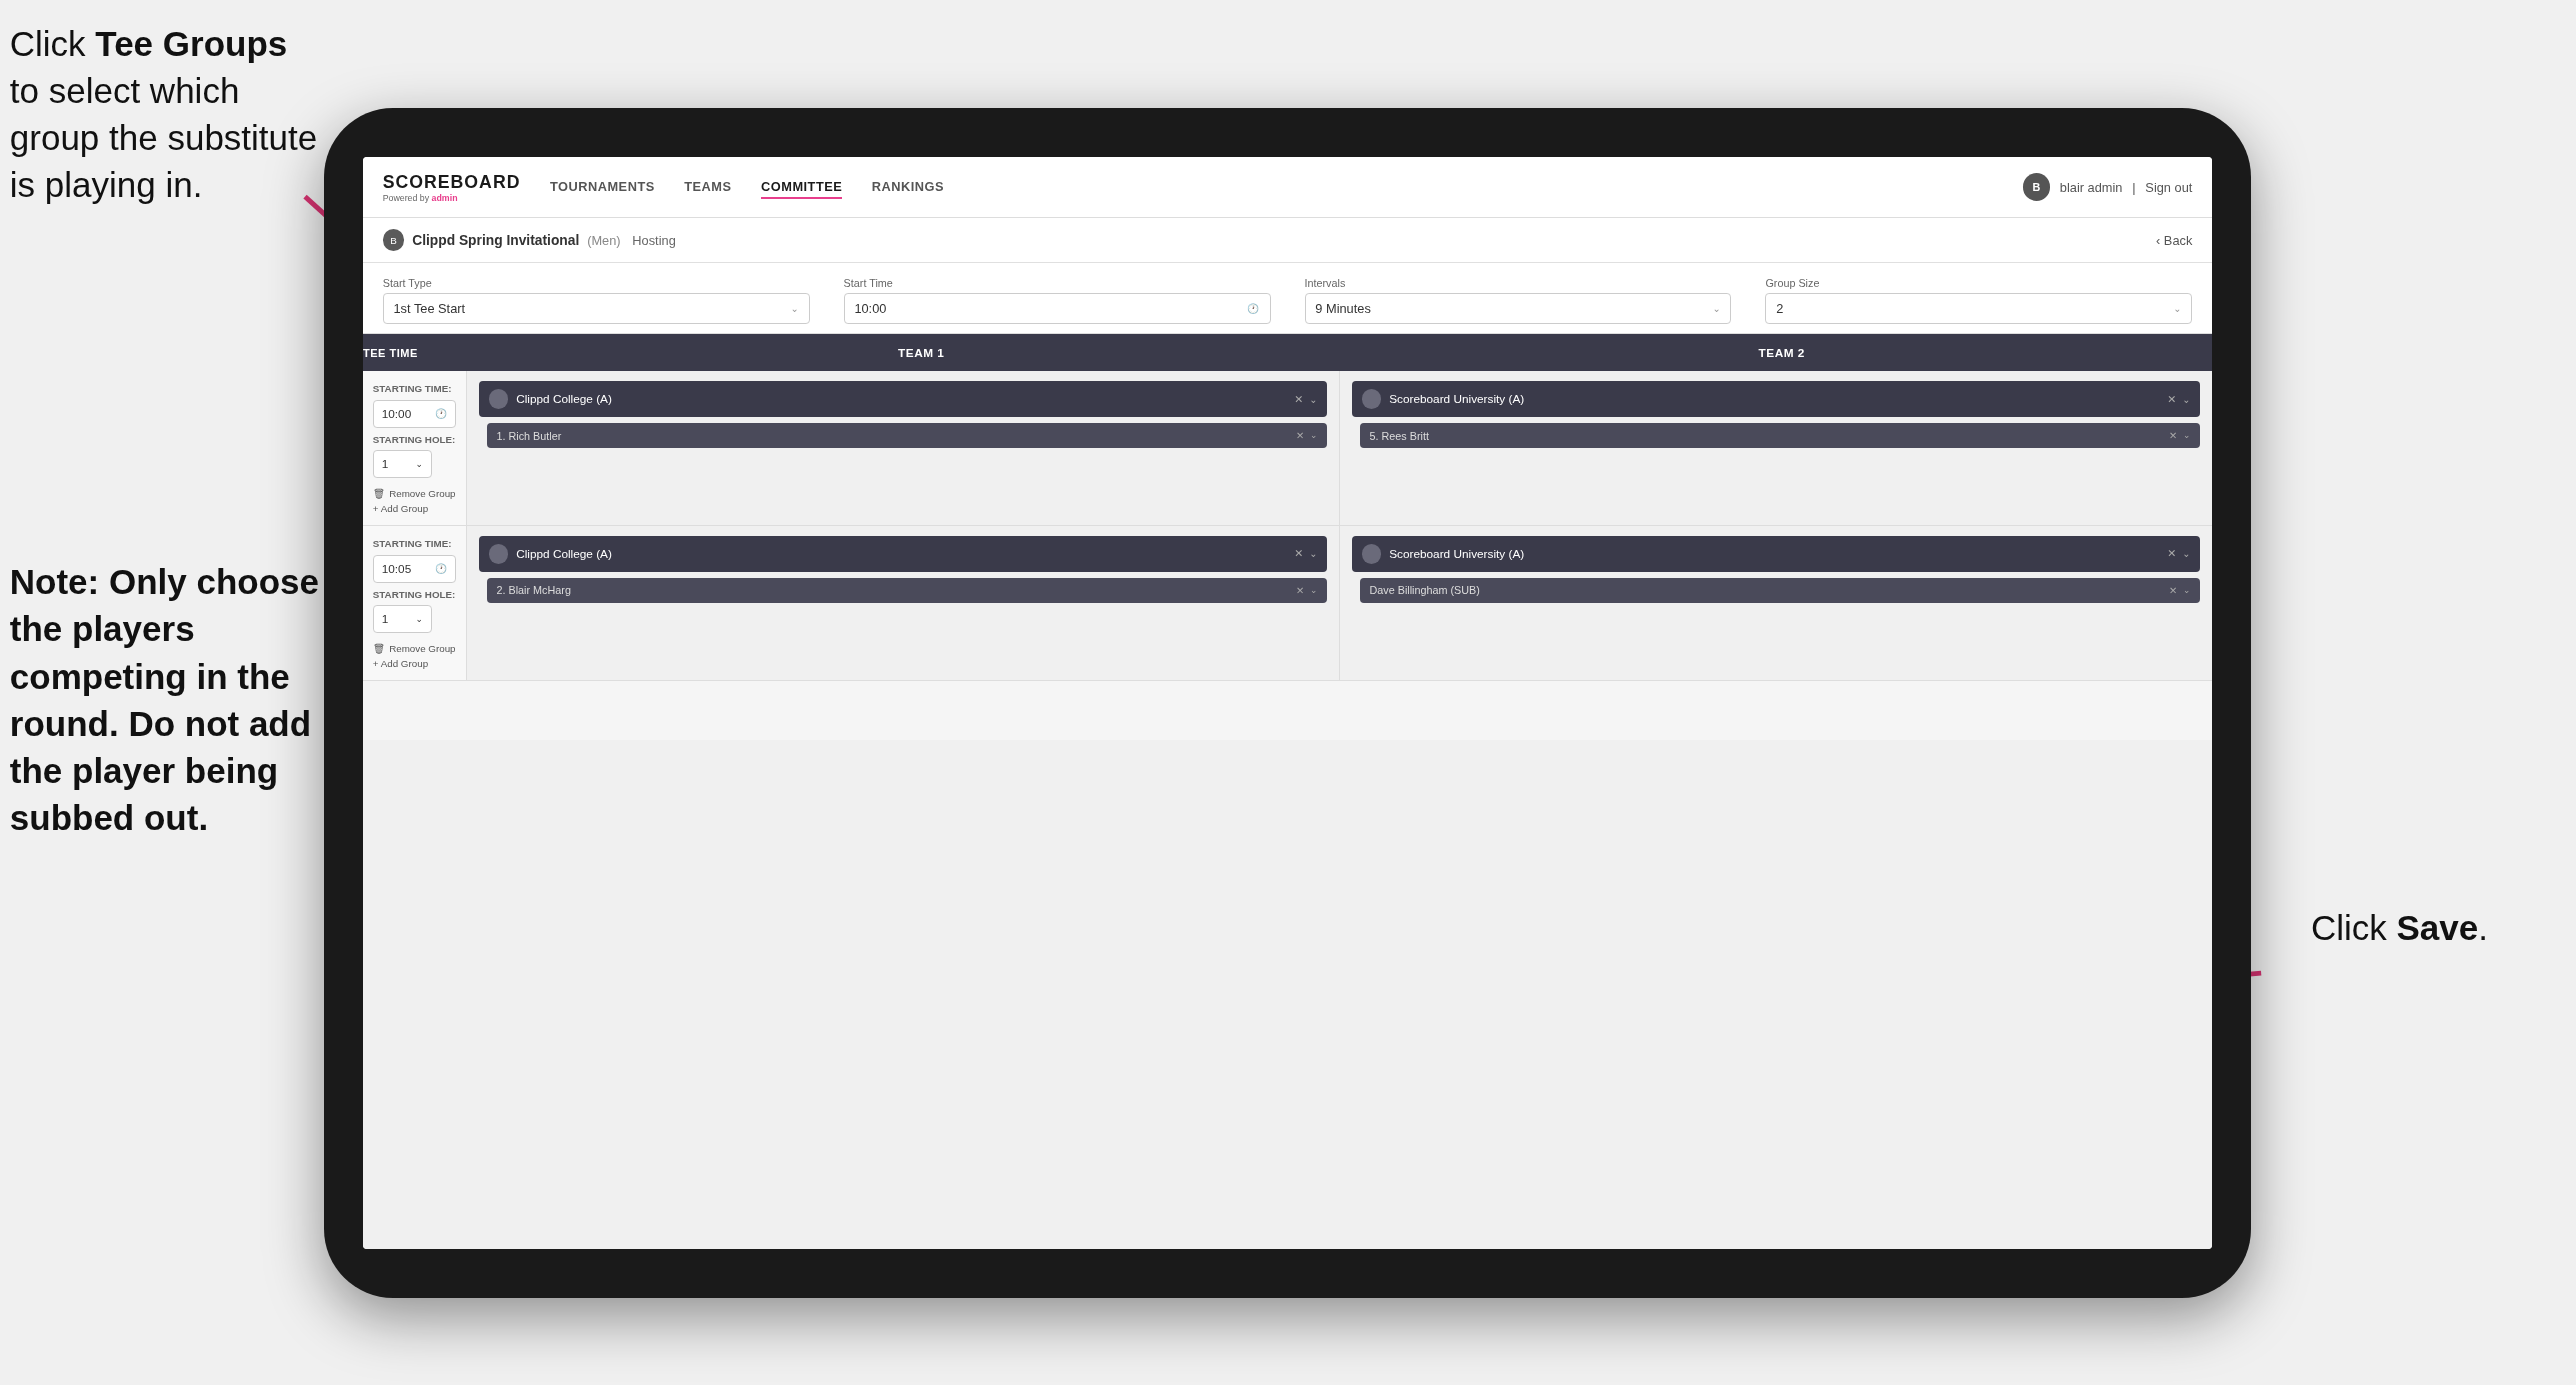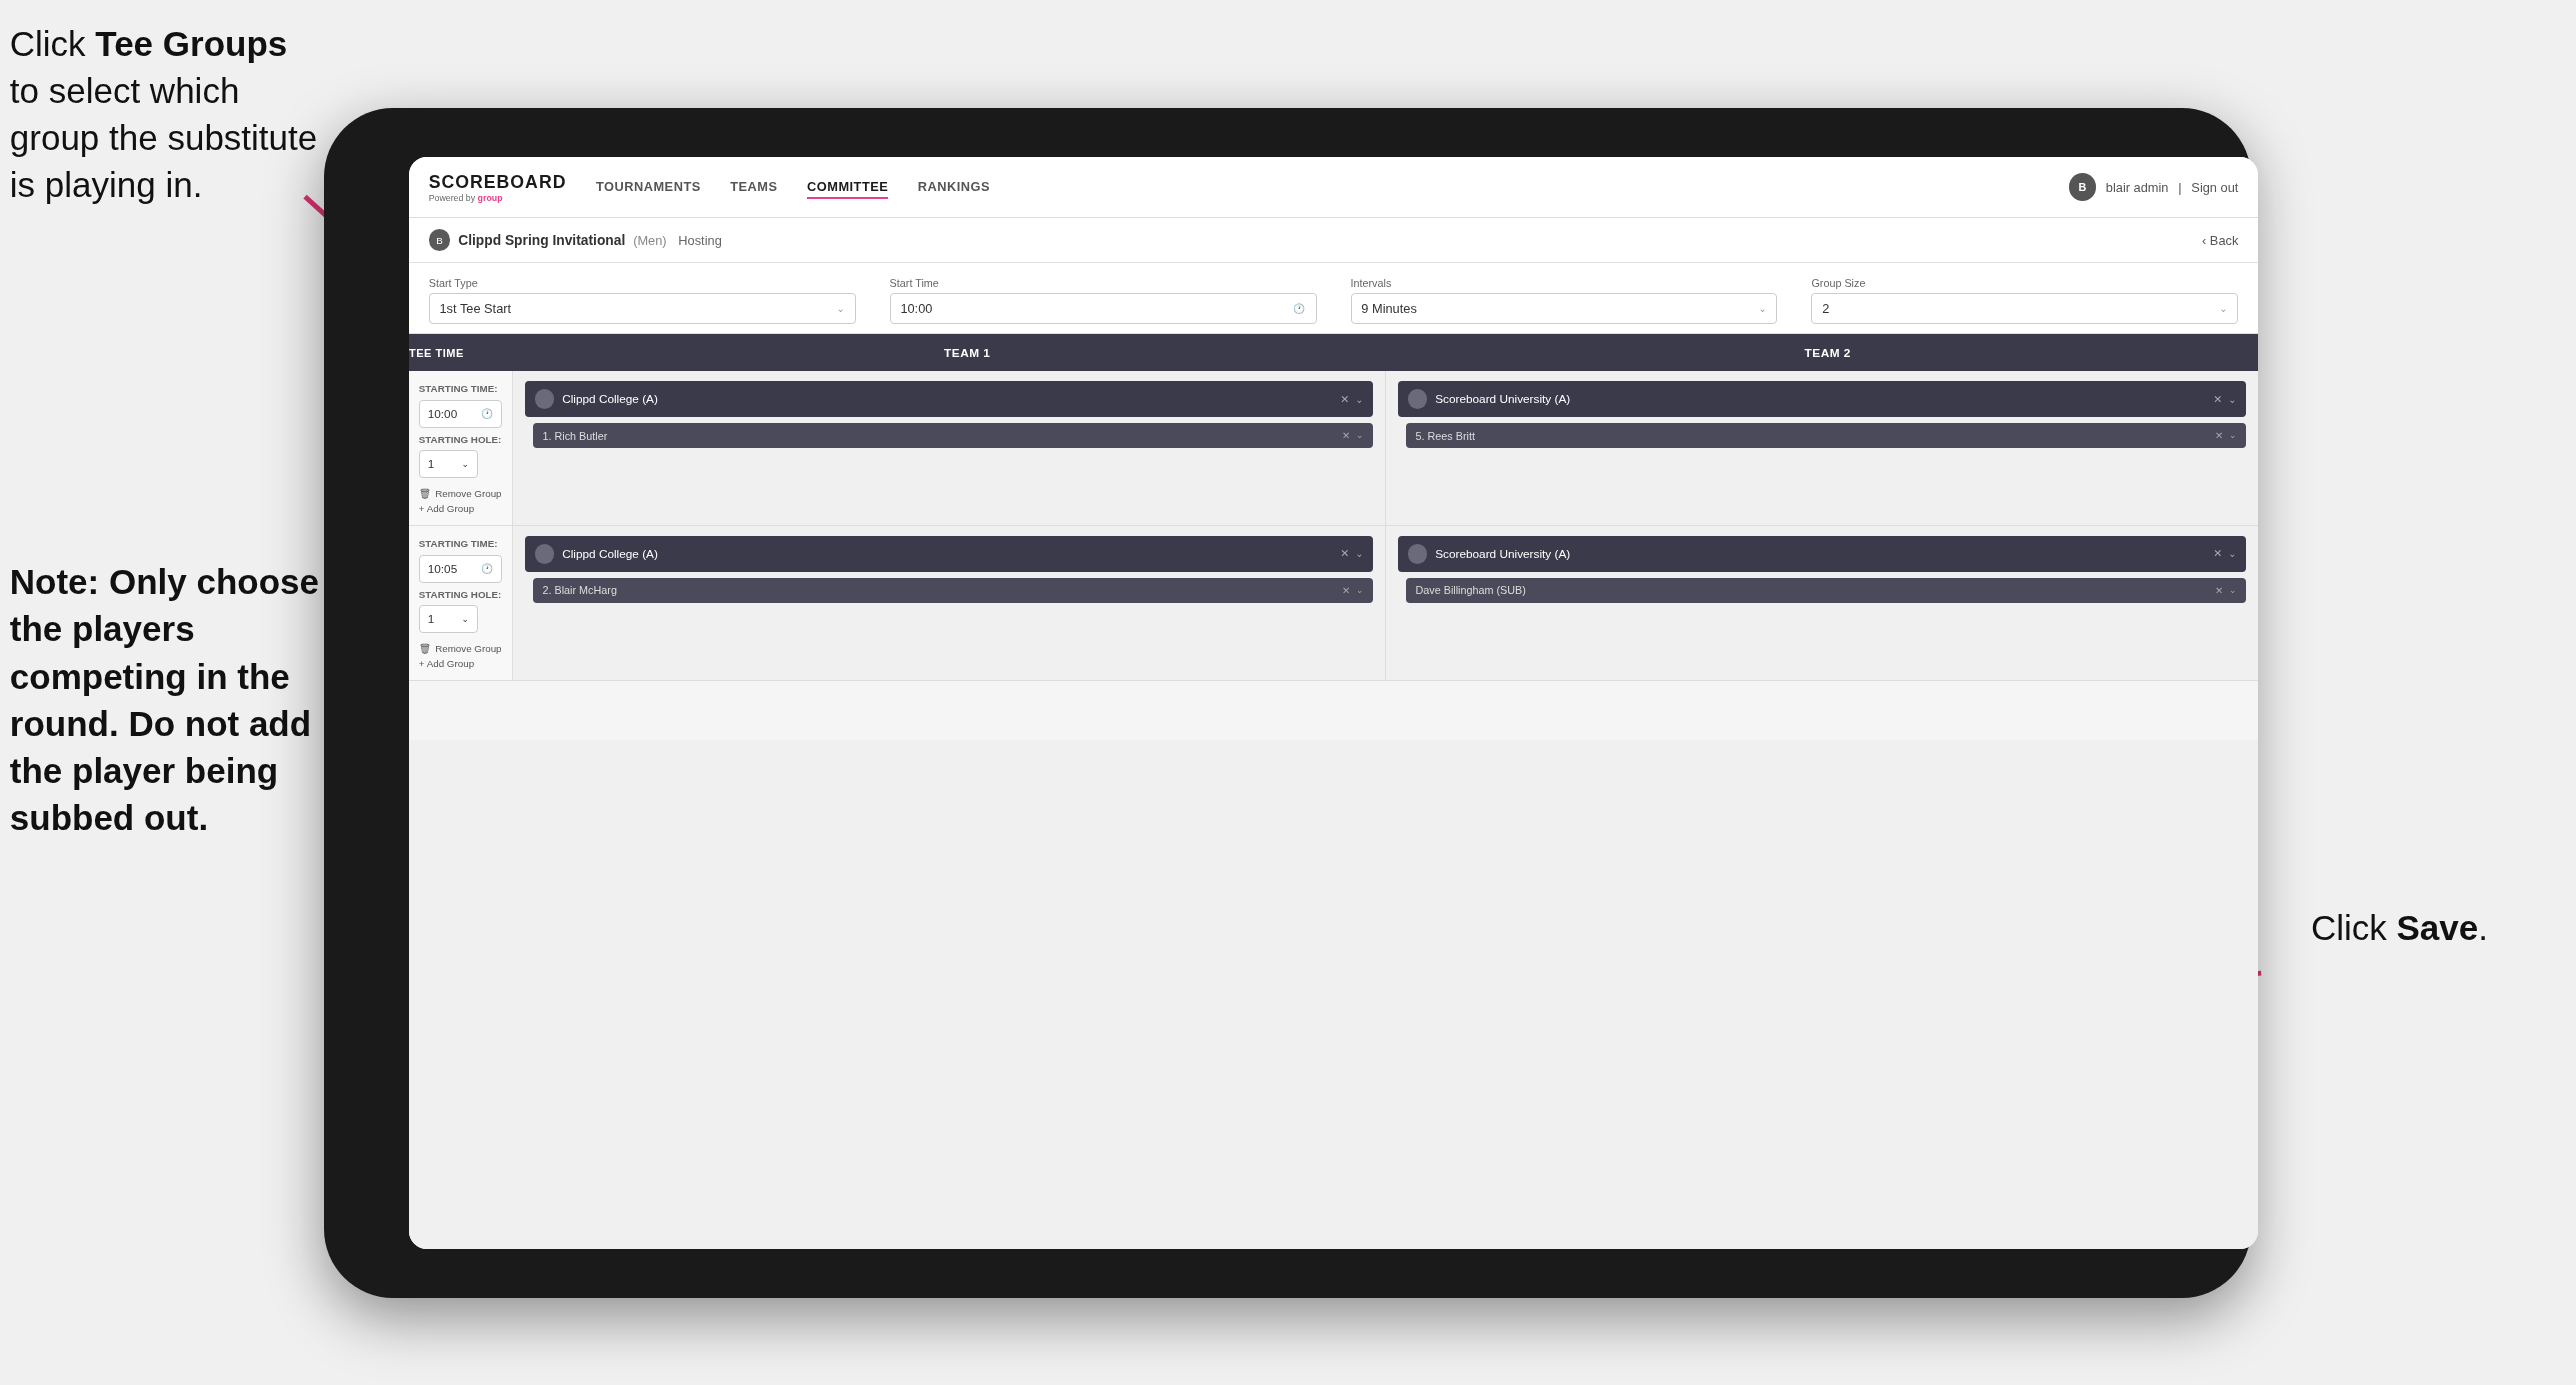--- a/index.html
+++ b/index.html
@@ -66,25 +66,24 @@
       background: #1a1a1a;
       border-radius: 69px;
       box-shadow: 0 19.7px 59px rgba(0,0,0,0.4);
       padding: 49px 39px;
     }
 
     .tablet-screen {
       width: 100%;
       height: 100%;
       background: #f5f5f5;
-      border-radius: 18px;
+      border-radius: 4px;
       overflow: hidden;
       display: flex;
       flex-direction: column;
-      margin-left: 46px;
     }
 
     
     .navbar {
       background: #fff;
       height: 61px;
       display: flex;
       align-items: center;
       padding: 0 19.7px;
       border-bottom: 1px solid #ddd;
@@ -482,21 +481,21 @@
 
   <line x1="2300" y1="990" x2="2070" y2="1010" stroke="#d63371" stroke-width="5" marker-end="url(#arrowhead2)"></line>
 </svg>
 
 <div class="tablet-frame">
   <div class="tablet-screen">
 
     <div class="navbar">
       <div class="logo-area">
         <span class="logo-scoreboard">SCOREBOARD</span>
-        <span class="logo-powered">Powered by <span>group</span></span>
+        <span class="logo-powered">Powered by <span>admin</span></span>
       </div>
       <div class="nav-links">
         <span class="nav-link">TOURNAMENTS</span>
         <span class="nav-link">TEAMS</span>
         <span class="nav-link active">COMMITTEE</span>
         <span class="nav-link">RANKINGS</span>
       </div>
       <div class="nav-right">
         <div class="nav-avatar">B</div>
         <span>blair admin</span>

